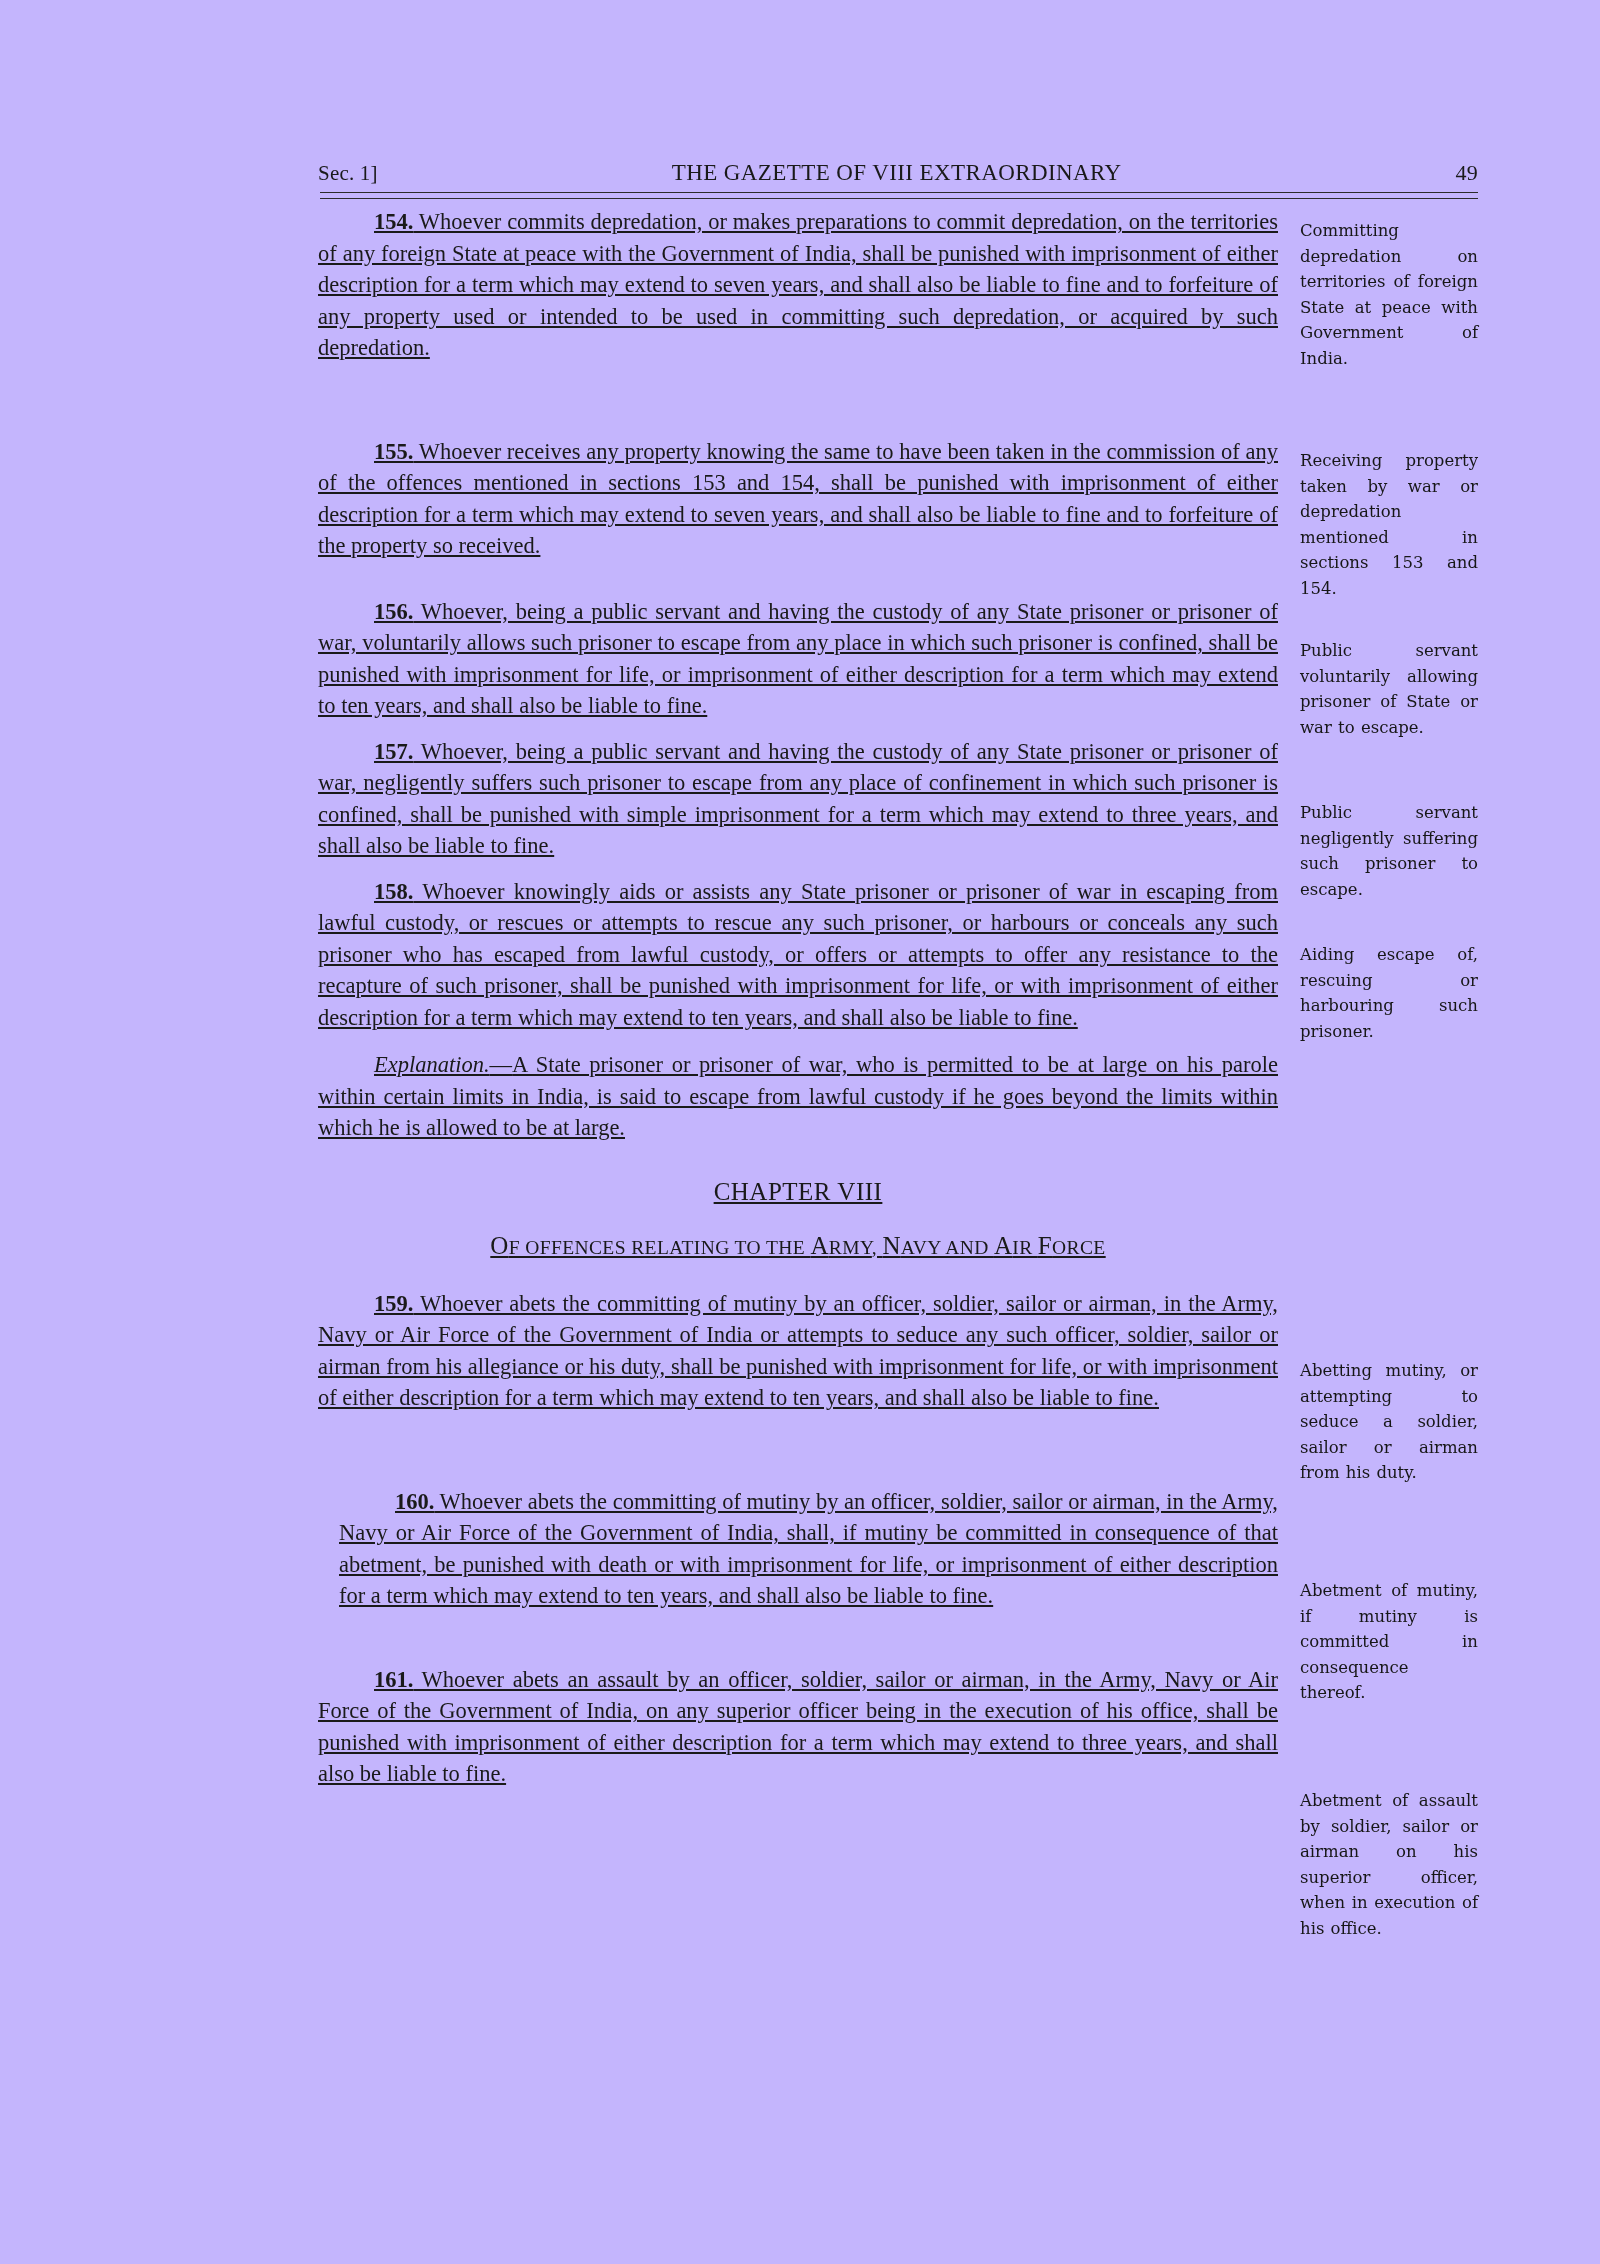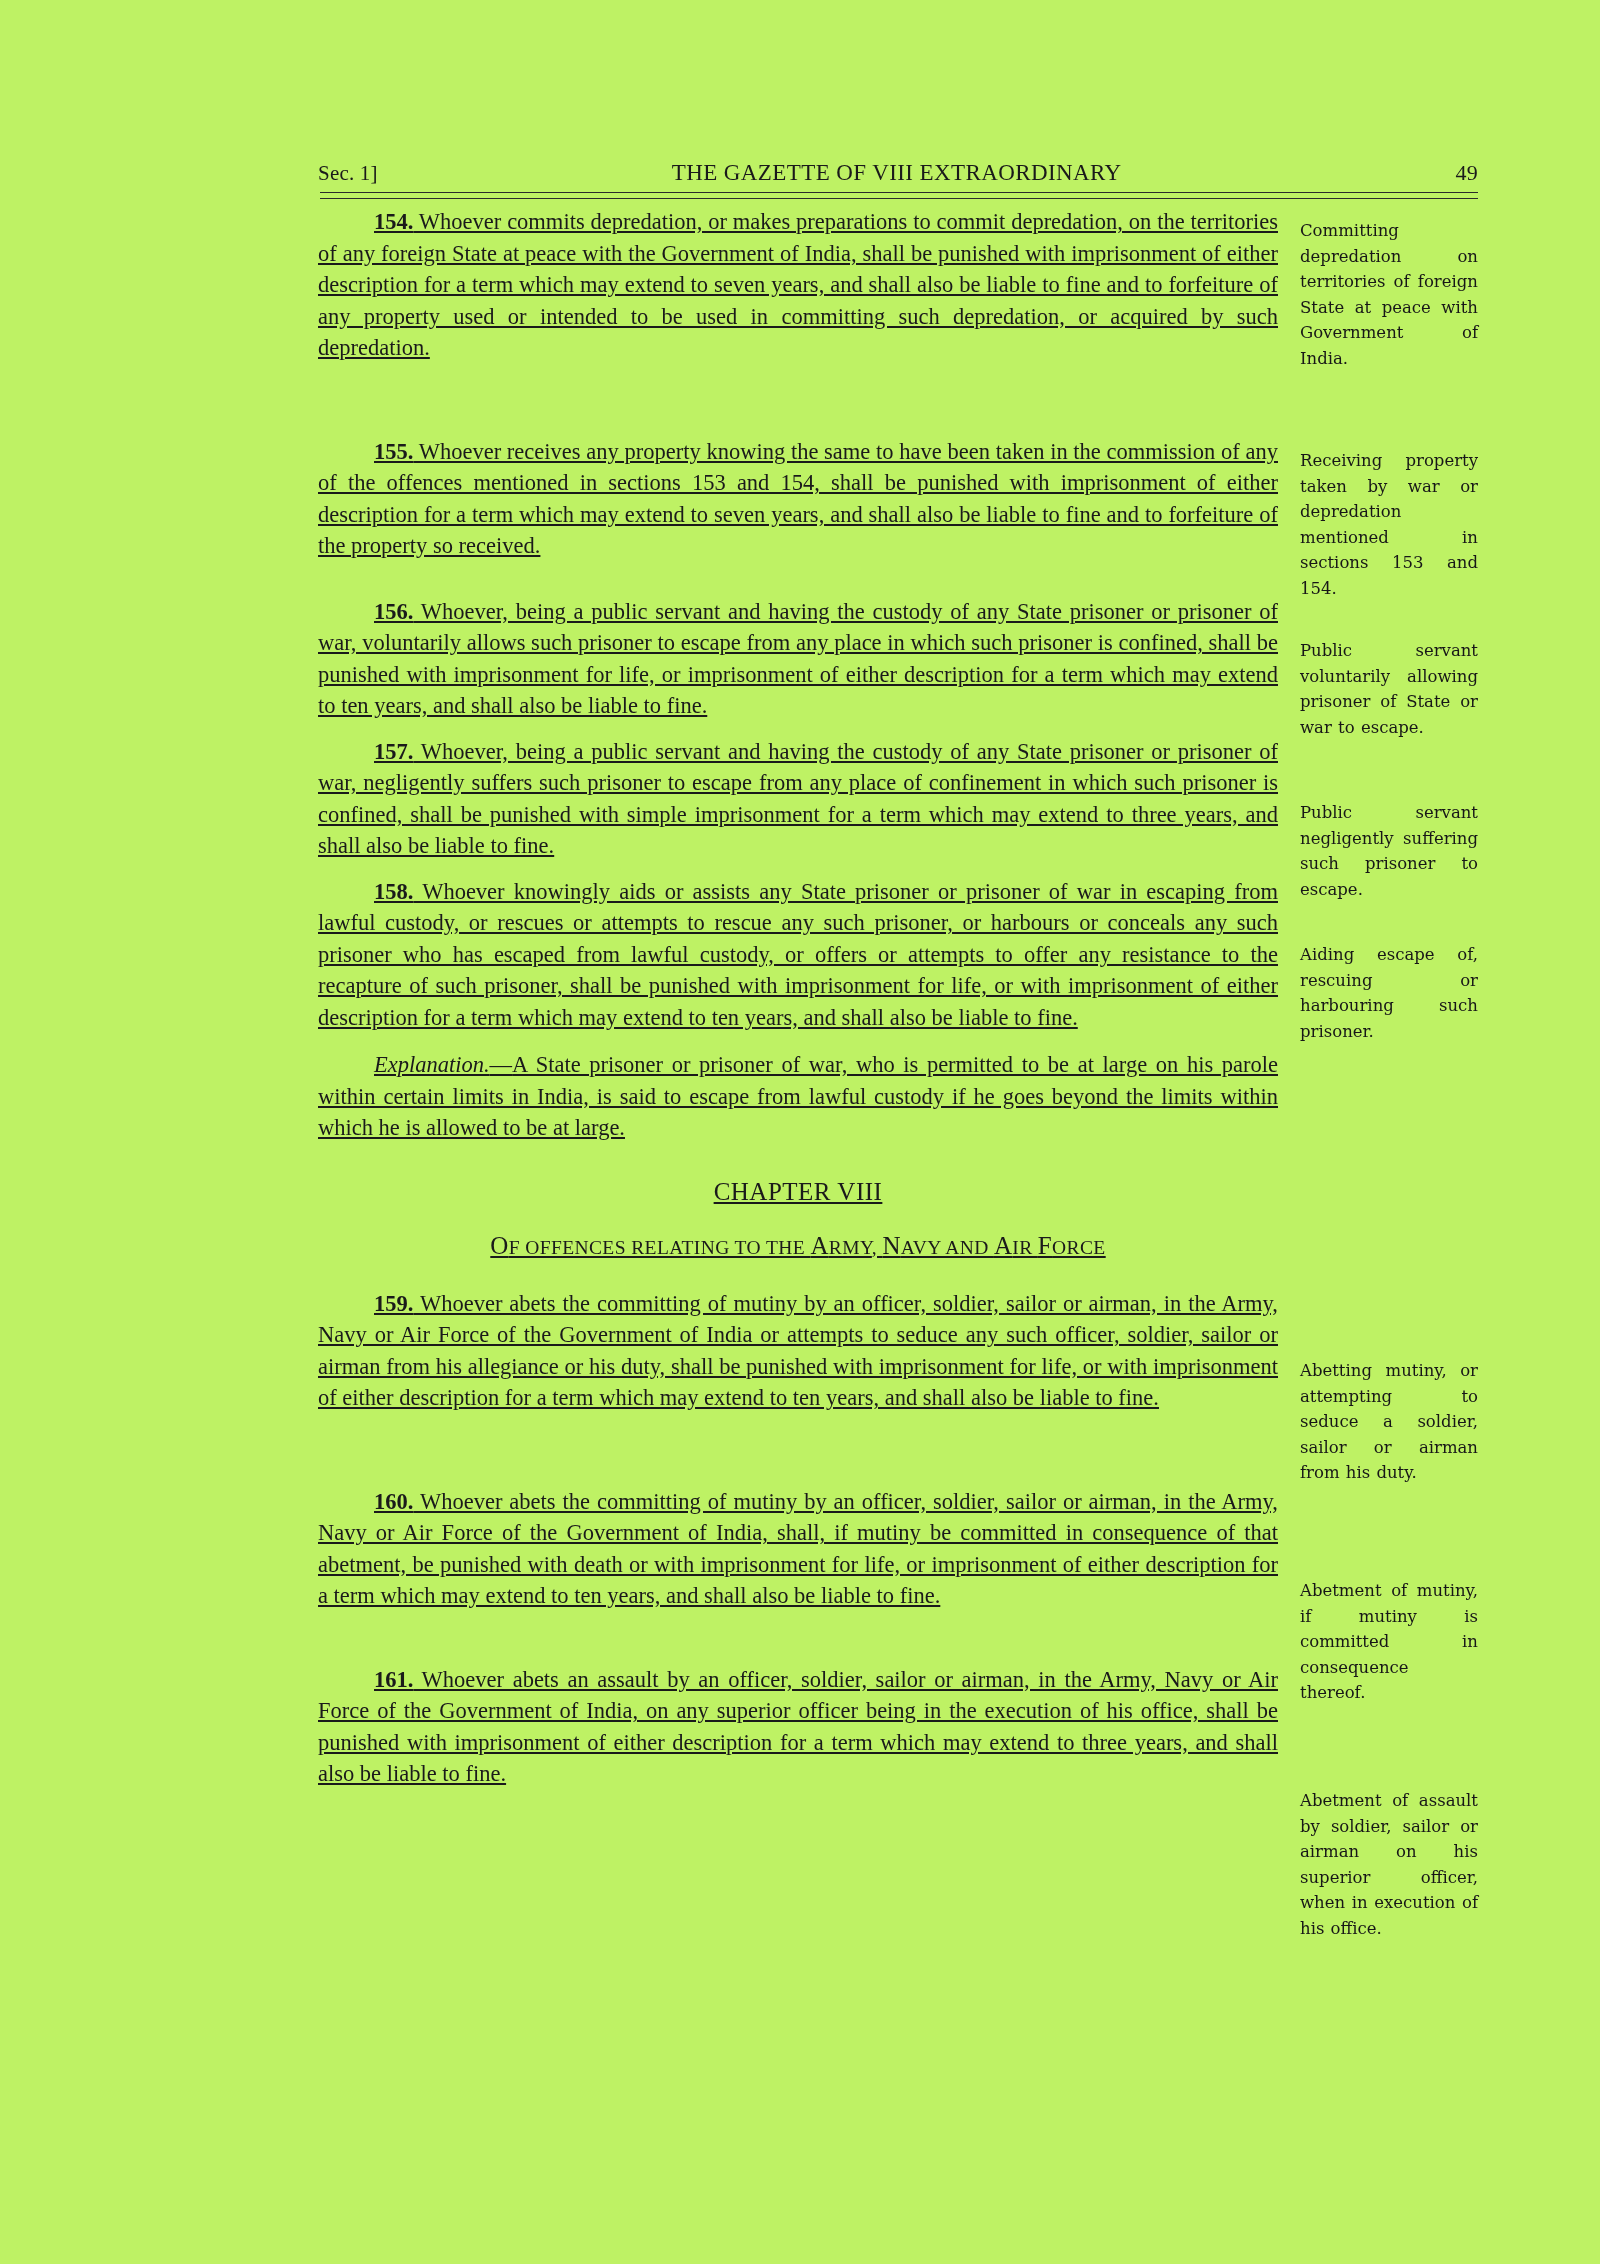--- a/index.html
+++ b/index.html
@@ -15,21 +15,21 @@
     position: relative;
     overflow: hidden;
   }
 
   .page {
     position: absolute;
     left: 0;
     top: 0;
     width: 1600px;
     height: 2264px;
-    background: #bef264;
+    background: #c4b5fd;
   }
 
   
   .header {
     position: absolute;
     left: 318px;
     top: 160px;
     width: 1160px;
     display: flex;
     align-items: baseline;
@@ -87,21 +87,21 @@
   .sec.expl {
     margin-top: 16px;
   }
   .sec.expl .lead {
     font-style: italic;
     padding-left: 56px;
     margin-top: 8px;
   }
 
   
-  .gap-lg { margin-bottom: 52px; }
+  .gap-lg { margin-bottom: 52px; margin-left: 21px; }
   .gap-md { margin-bottom: 34px; }
   .gap-sm { margin-bottom: 14px; }
   .gap-xl { margin-bottom: 72px; }
 
   
   .chapter-title {
     text-align: center;
     font-size: 25px;
     letter-spacing: 0.5px;
     margin: 34px 0 26px 0;

